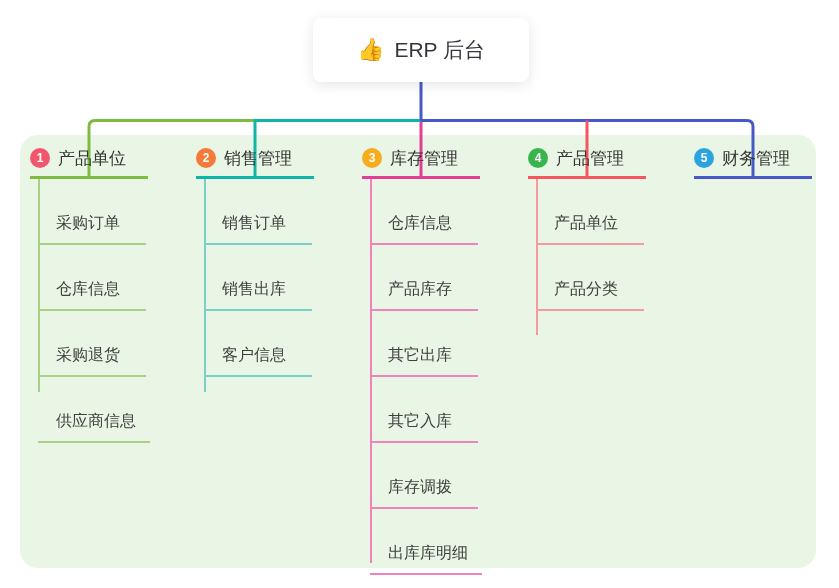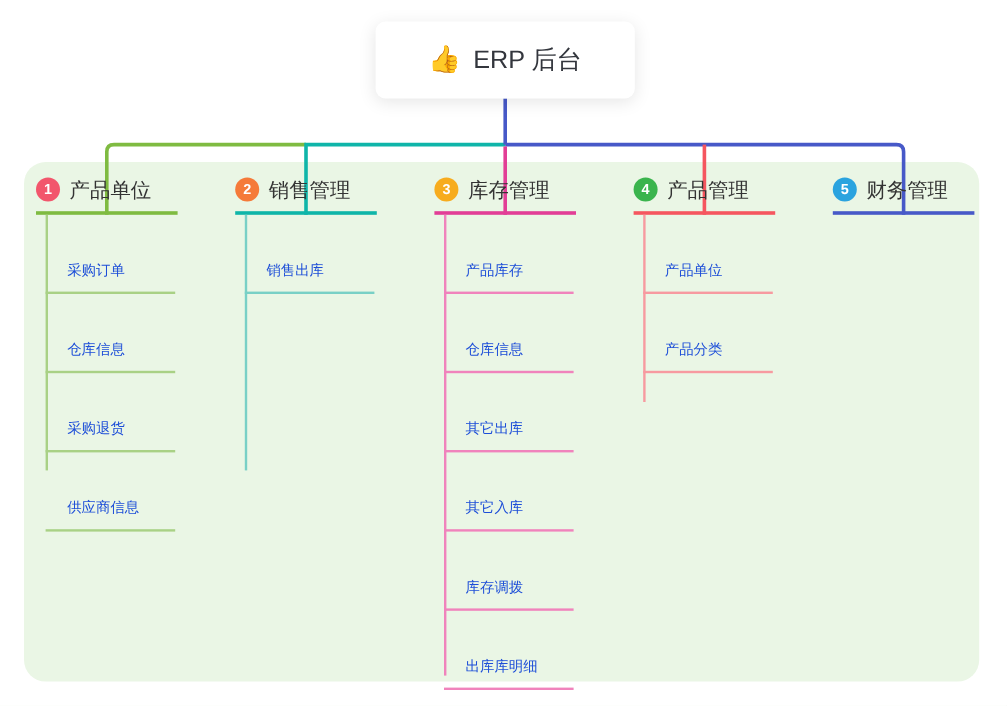--- a/index.html
+++ b/index.html
@@ -66,21 +66,21 @@
     width:2px;
     background:var(--cl);
   }
   .child{
     height:55px;
     display:flex;align-items:flex-end;
     width:fit-content;
     min-width:76px;
     padding:0 14px 9px 18px;
     border-bottom:2px solid var(--cl);
-    font-size:12px;color:#1d4ed8;
+    font-size:16px;color:#404040;
     white-space:nowrap;
     box-sizing:content-box;
   }
   .child:first-child{height:40px;}
 </style>
 </head>
 <body>
 
 <div class="canvas">
   <div class="panel"></div>
@@ -109,32 +109,34 @@
         <div class="child">供应商信息</div>
       </div>
     </div>
     <div class="branch" style="left: 196px; --c: #0fb5a9; --cl: #79d0c6; --bc: #f57a39;">
       <div class="branch-title">
         <span class="badge">2</span>
         <span>销售管理</span>
       </div>
       <div class="children">
         <div class="vline" style="height: 213px;"></div>
+        <div class="child">销售订单</div>
         <div class="child">销售出库</div>
+        <div class="child">客户信息</div>
       </div>
     </div>
     <div class="branch" style="left: 362px; --c: #e23e96; --cl: #f083bc; --bc: #f7ac1e;">
       <div class="branch-title">
         <span class="badge">3</span>
         <span>库存管理</span>
       </div>
       <div class="children">
         <div class="vline" style="height: 384px;"></div>
+        <div class="child">仓库信息</div>
         <div class="child">产品库存</div>
-        <div class="child">仓库信息</div>
         <div class="child">其它出库</div>
         <div class="child">其它入库</div>
         <div class="child">库存调拨</div>
         <div class="child">出库库明细</div>
       </div>
     </div>
     <div class="branch" style="left: 528px; --c: #f5565f; --cl: #f79aa0; --bc: #3ab44d;">
       <div class="branch-title">
         <span class="badge">4</span>
         <span>产品管理</span>

